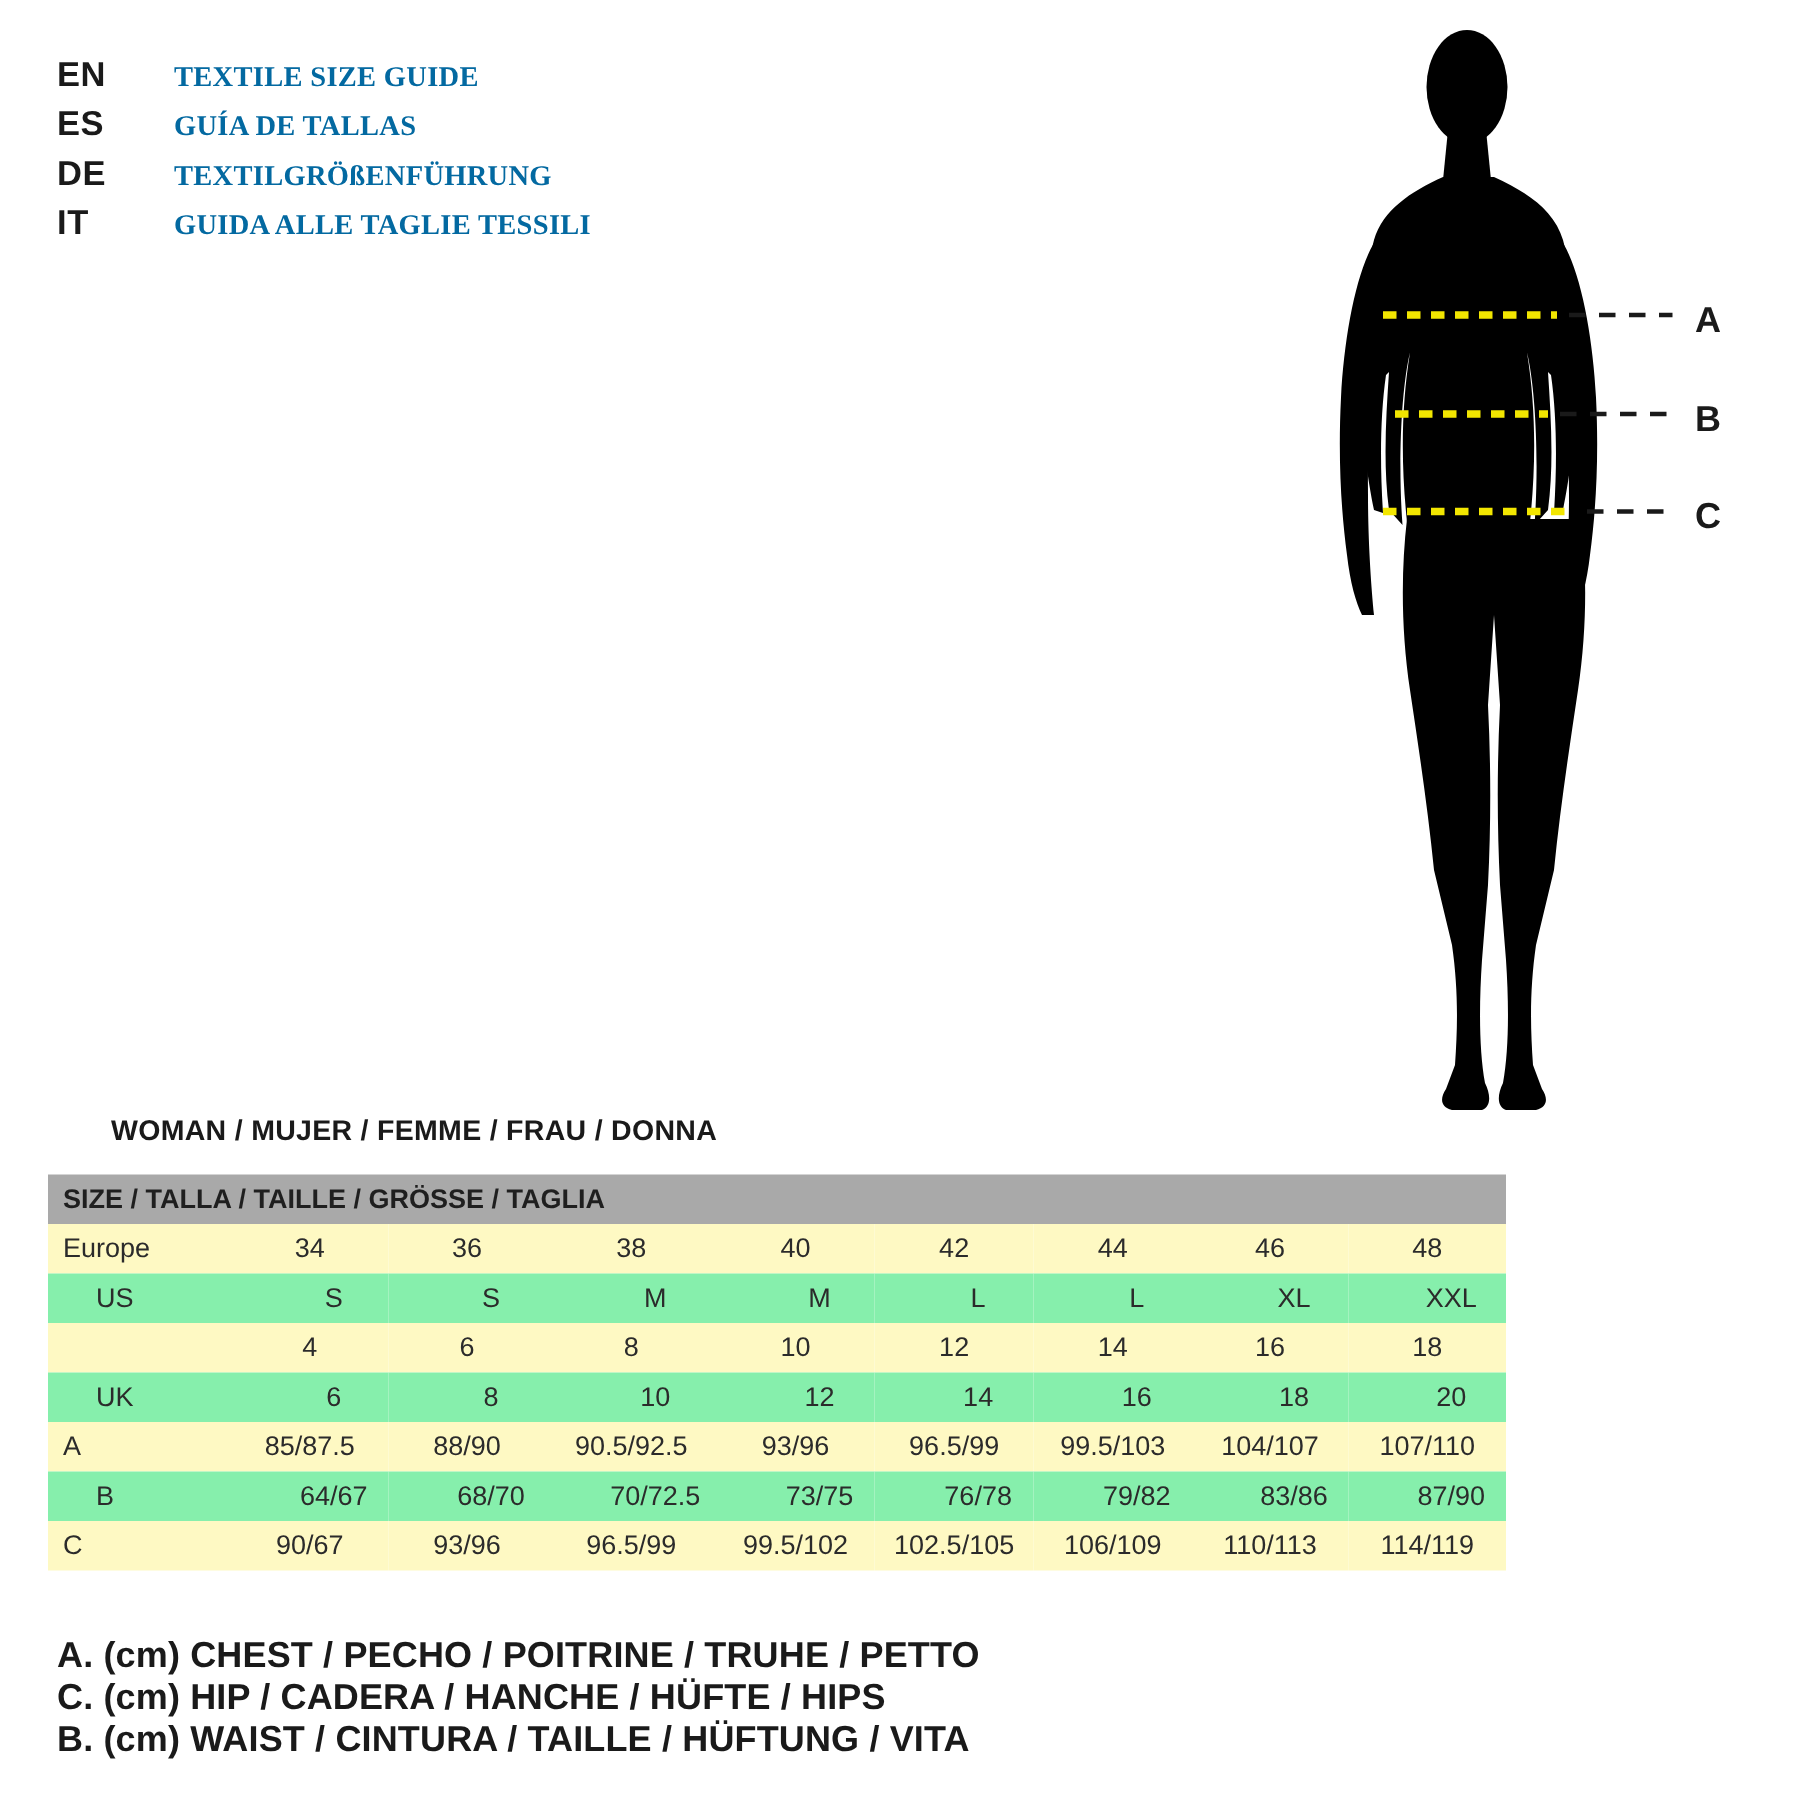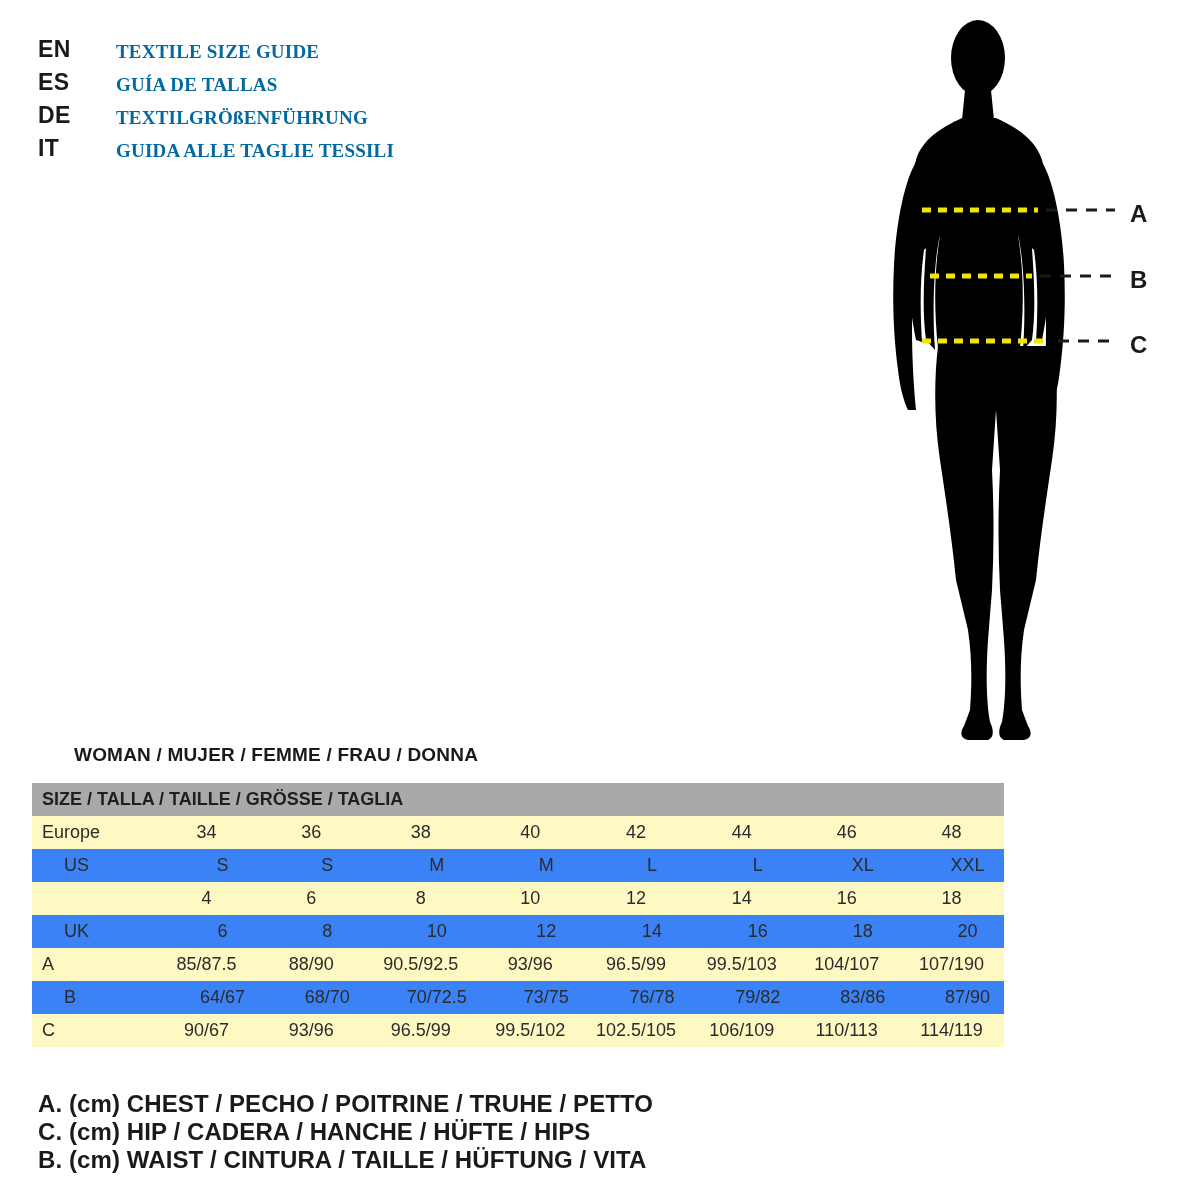--- a/index.html
+++ b/index.html
@@ -104,21 +104,21 @@
   }
   .size-table .hdr-row th {
     background: #a9a9a9;
     text-align: left;
     font-size: 18px;
     font-weight: bold;
     color: #1f1f1f;
     padding-left: 10px;
   }
   .size-table tbody tr.row-odd td { background: #fef9c3; }
-  .size-table tbody tr.row-even td { background: #3b82f6; padding-left: 32px; }
+  .size-table tbody tr.row-even td { background: #86efac; padding-left: 32px; }
   .size-table td.label-cell {
     text-align: left;
     padding-left: 10px;
     width: 180px;
   }
   .size-table td.val-cell {
     text-align: center;
     width: 119px;
   }
 
@@ -308,21 +308,21 @@
     </tr>
     <tr class="row-odd">
       <td class="label-cell">A</td>
       <td class="val-cell">85/87.5</td>
       <td class="val-cell">88/90</td>
       <td class="val-cell">90.5/92.5</td>
       <td class="val-cell">93/96</td>
       <td class="val-cell">96.5/99</td>
       <td class="val-cell">99.5/103</td>
       <td class="val-cell">104/107</td>
-      <td class="val-cell">107/190</td>
+      <td class="val-cell">107/110</td>
     </tr>
     <tr class="row-even">
       <td class="label-cell">B</td>
       <td class="val-cell">64/67</td>
       <td class="val-cell">68/70</td>
       <td class="val-cell">70/72.5</td>
       <td class="val-cell">73/75</td>
       <td class="val-cell">76/78</td>
       <td class="val-cell">79/82</td>
       <td class="val-cell">83/86</td>

